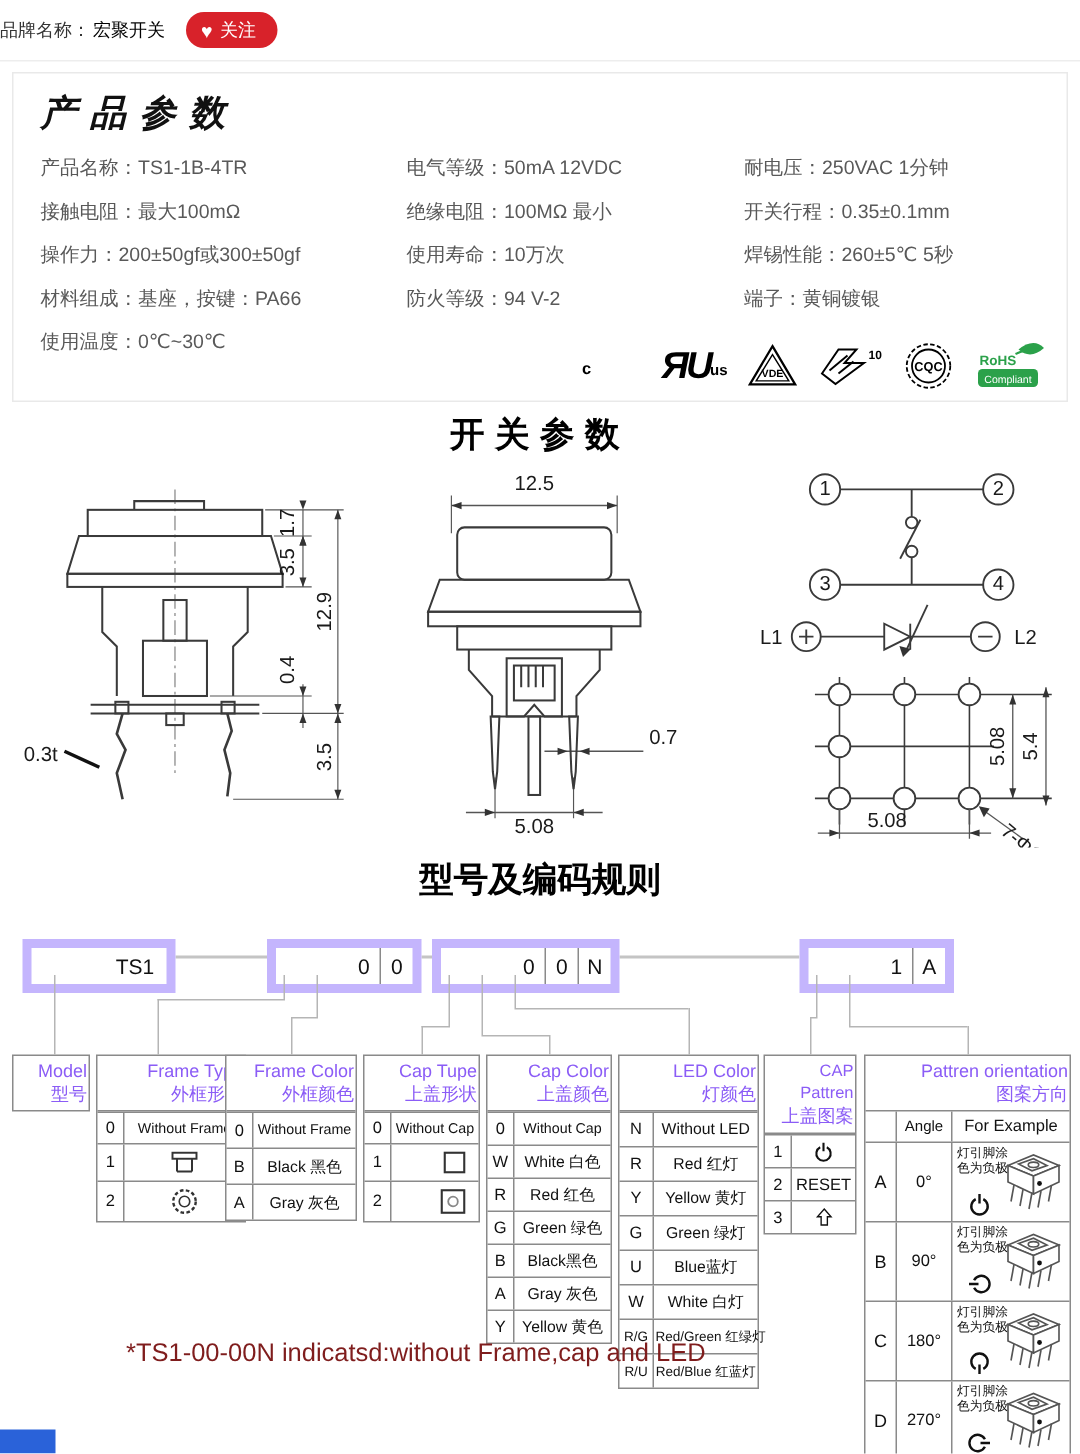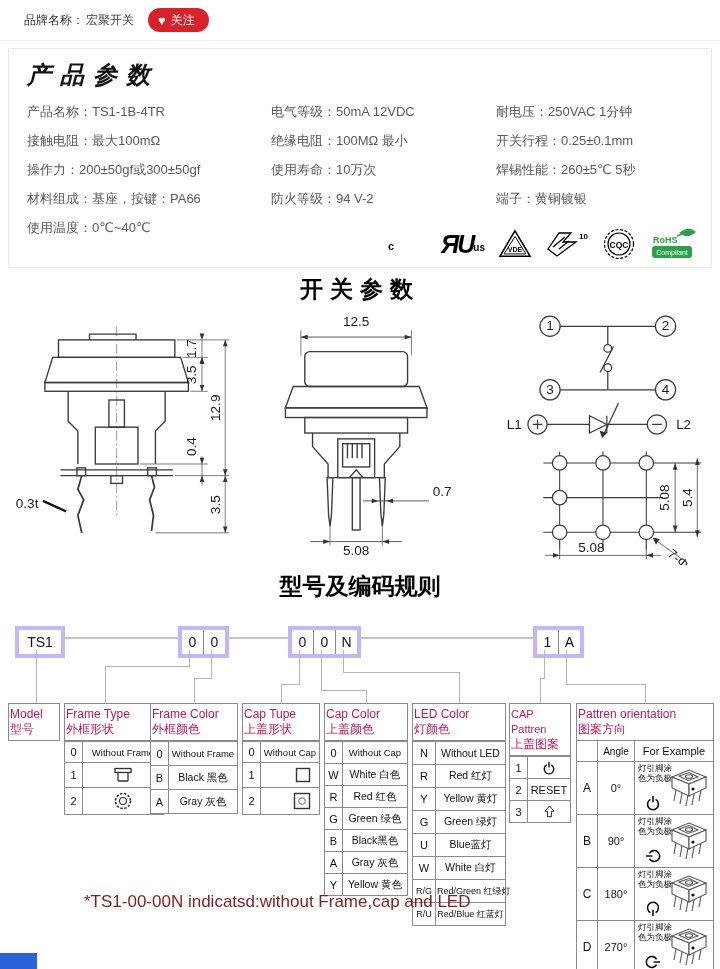--- a/index.html
+++ b/index.html
@@ -1,19 +1,19 @@
 <!DOCTYPE html>
 <html><head>
 <meta charset="utf-8">
 <style>
   html,body{margin:0;padding:0;}
   body{width:720px;height:969px;background:#fff;overflow:hidden;position:relative;
        font-family:"Liberation Sans","DejaVu Sans",sans-serif;color:#333;}
   
-  .topbar{height:40px;display:flex;align-items:center;padding-left:24px;
+  .topbar{height:40px;display:flex;align-items:center;padding-left:0;
           border-bottom:1px solid #ededed;background:#fff;}
   .brand-label{font-size:12px;color:#333;}
   .brand-name{font-size:12px;color:#3c5fd6;text-decoration:none;margin-left:2px;cursor:pointer;}
   .follow-btn{margin-left:14px;background:#d8222a;color:#fff;border:none;border-radius:13px;
               height:24px;padding:0 14px 0 10px;display:flex;align-items:center;gap:5px;
               font-size:12px;cursor:pointer;}
   .follow-heart{font-size:13px;line-height:1;}
   
   .params-box{margin:7px 8px 0 8px;border:1px solid #e9e9e9;height:210px;position:relative;
               padding:8px 0 0 0;}
@@ -29,28 +29,28 @@
   .ul-us{font-size:10px;font-weight:bold;margin-bottom:2px;}
   
   .big-title{text-align:center;font-size:23px;font-weight:bold;color:#000;margin:6px 0 2px 0;}
   .spaced{letter-spacing:7px;}
   
   .drawings{display:flex;justify-content:space-between;padding:0 10px;height:258px;}
   .dim-text{font-size:14px;fill:#1a1a1a;font-family:"Liberation Sans",sans-serif;}
   
   .coding{position:relative;height:378px;}
   .cline{position:absolute;background:#b5b5b5;}
-  .cbox{position:absolute;top:22px;height:24px;display:flex;border:4px solid #c4b5fd;
-        background:#fff;}
+  .cbox{position:absolute;top:22px;height:24px;display:flex;border:6px solid #c4b5fd;
+        background:#fff;padding-left:48px;}
   .cbox .cell{width:21px;display:flex;align-items:center;justify-content:center;
         font-size:14px;color:#111;border-left:1px solid #8a8a8a;}
   .cbox .cell:first-child{border-left:none;}
   .cbox.single .cell{width:42px;}
   .ctable{position:absolute;top:99px;border:1px solid #8a8a8a;background:#fff;box-sizing:border-box;}
-  .ct-head{border-bottom:1px solid #8a8a8a;text-align:left;padding:3px 1px;color:#be185d;}
+  .ct-head{border-bottom:1px solid #8a8a8a;text-align:right;padding:3px 1px;color:#8b5cf6;}
   .ct-en{font-size:12px;line-height:15px;} .ct-zh{font-size:12px;line-height:15px;}
   .ct-row{display:flex;border-top:1px solid #8a8a8a;align-items:stretch;}
   .ct-row:first-of-type{border-top:none;}
   .ct-code{width:17px;border-right:1px solid #8a8a8a;display:flex;align-items:center;
            justify-content:center;font-size:11px;color:#111;flex:none;}
   .ct-val{flex:1;display:flex;align-items:center;justify-content:center;font-size:10.5px;
           color:#111;padding:0 1px;white-space:nowrap;}
   .h20{height:20px;} .h21{height:21px;} .h22{height:22px;} .h24{height:24px;} .h26{height:26px;}
   
   .ot-sub{display:flex;border-bottom:1px solid #8a8a8a;height:20px;}
@@ -100,46 +100,46 @@
         <line x1="36" y1="25" x2="34" y2="36"></line>
         <line x1="23" y1="30" x2="21" y2="41"></line>
       </g>
       <circle cx="28" cy="24" r="1.6" fill="#111"></circle>
     </symbol>
   </defs>
 </svg>
 
 <header class="topbar">
   <span class="brand-label">品牌名称：</span>
-  <a class="brand-name" style="color: #404040;">宏聚开关</a>
+  <a class="brand-name" style="color: #000000;">宏聚开关</a>
   <button class="follow-btn" style="background: rgb(216, 34, 42);">
     <span class="follow-heart">♥</span>
     <span>关注</span>
   </button>
 </header>
 
 <section class="params-box">
   <h2 class="calligraphy">产品参数</h2>
   <div class="params-grid">
     <div class="pcol1">
       <div class="param-line">产品名称：TS1-1B-4TR</div>
       <div class="param-line">接触电阻：最大100mΩ</div>
       <div class="param-line">操作力：200±50gf或300±50gf</div>
       <div class="param-line">材料组成：基座，按键：PA66</div>
-      <div class="param-line">使用温度：0℃~40℃</div>
+      <div class="param-line">使用温度：0℃~30℃</div>
     </div>
     <div class="pcol2">
       <div class="param-line">电气等级：50mA 12VDC</div>
       <div class="param-line">绝缘电阻：100MΩ 最小</div>
       <div class="param-line">使用寿命：10万次</div>
       <div class="param-line">防火等级：94 V-2</div>
     </div>
     <div class="pcol3">
       <div class="param-line">耐电压：250VAC 1分钟</div>
-      <div class="param-line">开关行程：0.25±0.1mm</div>
+      <div class="param-line">开关行程：0.35±0.1mm</div>
       <div class="param-line">焊锡性能：260±5℃ 5秒</div>
       <div class="param-line">端子：黄铜镀银</div>
     </div>
   </div>
   <div class="certs">
     <div class="ul-mark">
       <span class="ul-c">c</span>
       <span class="ul-big">ЯU</span>
       <span class="ul-us">us</span>
     </div>

